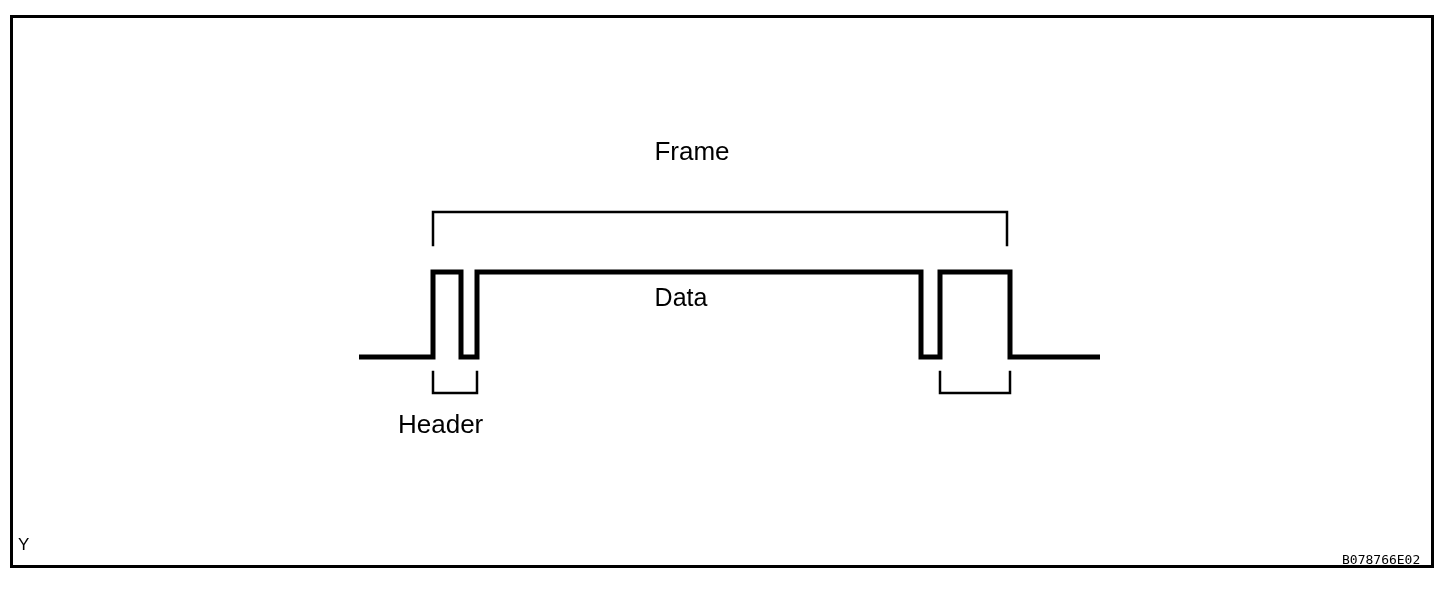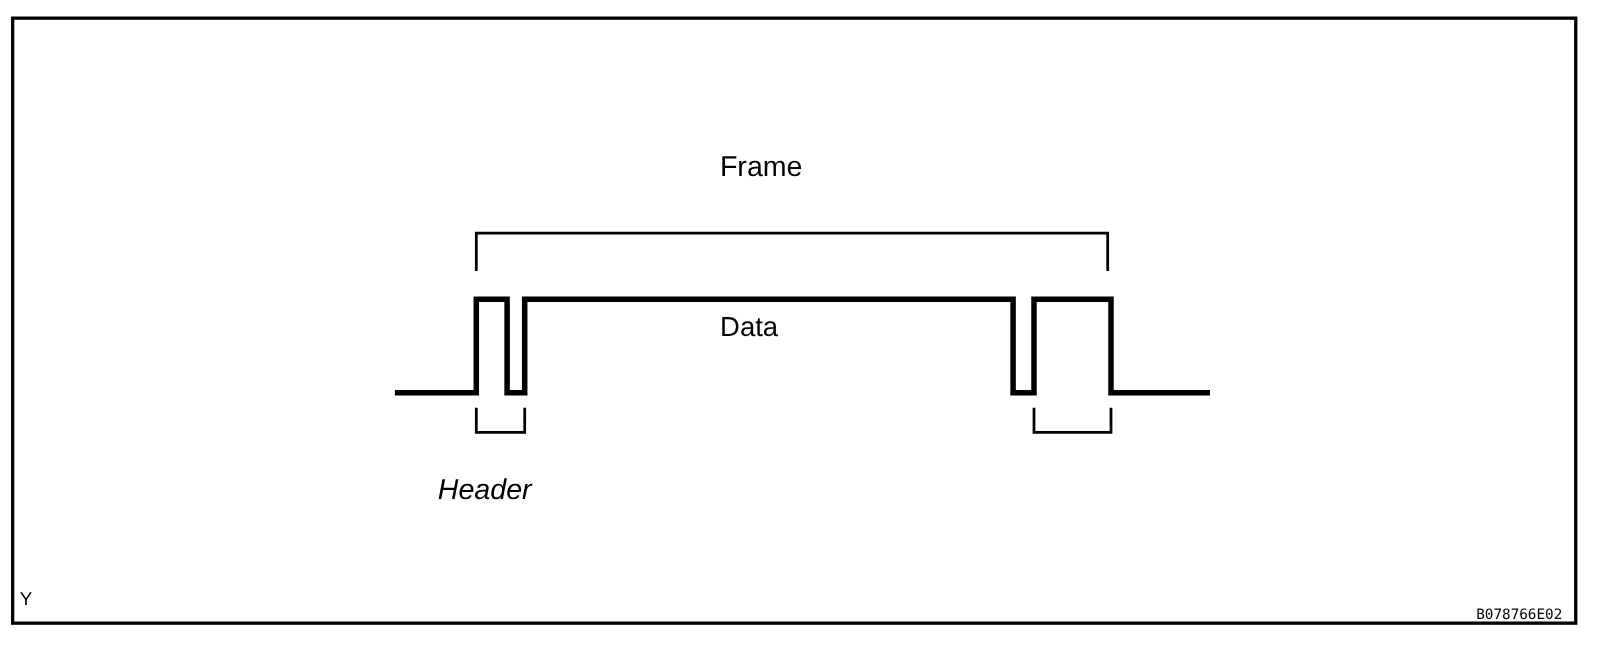--- a/index.html
+++ b/index.html
@@ -55,23 +55,22 @@
   #label-data {
     left: 0;
     top: 285px;
     width: 1456px;
     text-align: center;
     transform: translateX(-47px);
     font-size: 25px;
   }
   #label-header {
     left: 398px;
-    top: 432px;
+    top: 411px;
     font-size: 26px;
-    font-style: italic;
   }
   #label-end-message {
     left: 922px;
     top: 435px;
     font-size: 26px;
   }
   #label-corner-mark {
     left: 18px;
     top: 536px;
     font-size: 17px;

